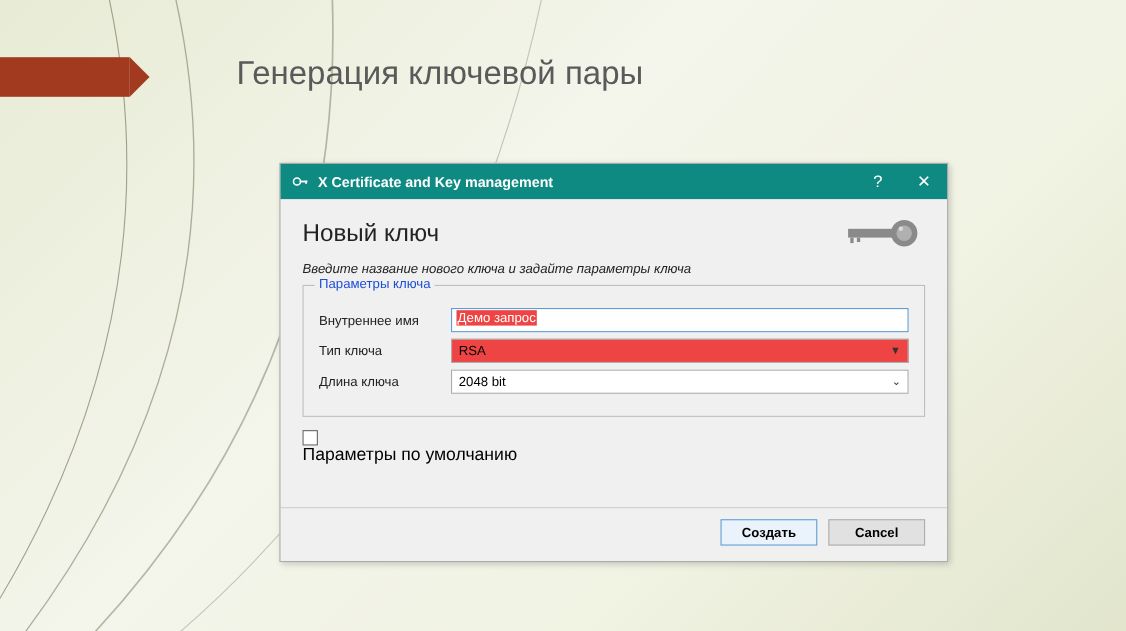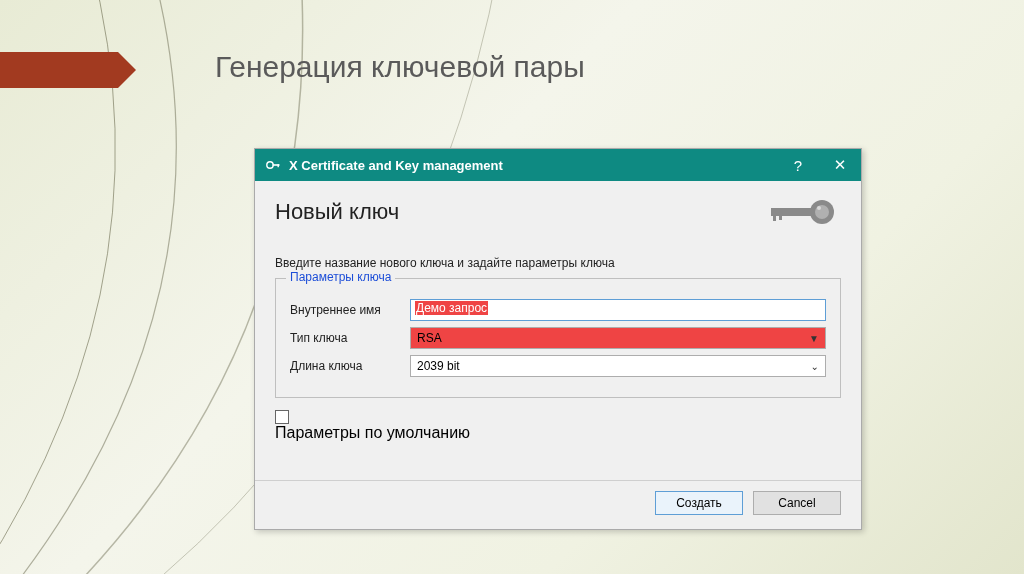--- a/index.html
+++ b/index.html
@@ -100,21 +100,22 @@
     font-size: 22px;
     font-weight: 400;
     color: #222;
   }
   .key-illus {
     width: 74px; height: 34px;
   }
   .instruction {
     font-size: 12px;
     color: #222;
-    margin-top: 27px;
+    margin-top: 8px;
+    font-style: italic;
   }
   .groupbox {
     border: 1px solid #bfbfbf;
     margin-top: 8px;
     padding: 14px 14px 14px 14px;
     position: relative;
   }
   .groupbox-title {
     position: absolute;
     top: -9px;
@@ -176,20 +177,21 @@
     margin-right: 8px;
     display: inline-block;
   }
   .dialog-footer {
     border-top: 1px solid #cfcfcf;
     padding: 10px 20px 14px 20px;
     display: flex;
     justify-content: flex-end;
     gap: 10px;
     margin-top: 28px;
+    font-weight: bold;
   }
   .btn {
     min-width: 88px;
     height: 24px;
     border: 1px solid #adadad;
     background: #e1e1e1;
     font-size: 12px;
     display: inline-flex;
     align-items: center;
     justify-content: center;
@@ -260,21 +262,21 @@
         <div class="form-label">Тип ключа</div>
         <div class="combo">
           <span>RSA</span>
           <span class="chev">▼</span>
         </div>
       </div>
 
       <div class="form-row">
         <div class="form-label">Длина ключа</div>
         <div class="combo light">
-          <span>2039 bit</span>
+          <span>2048 bit</span>
           <span class="chev">⌄</span>
         </div>
       </div>
     </div>
 
     <div class="check-row">
       <span class="checkbox"></span>
       <span>Параметры по умолчанию</span>
     </div>
   </div>

